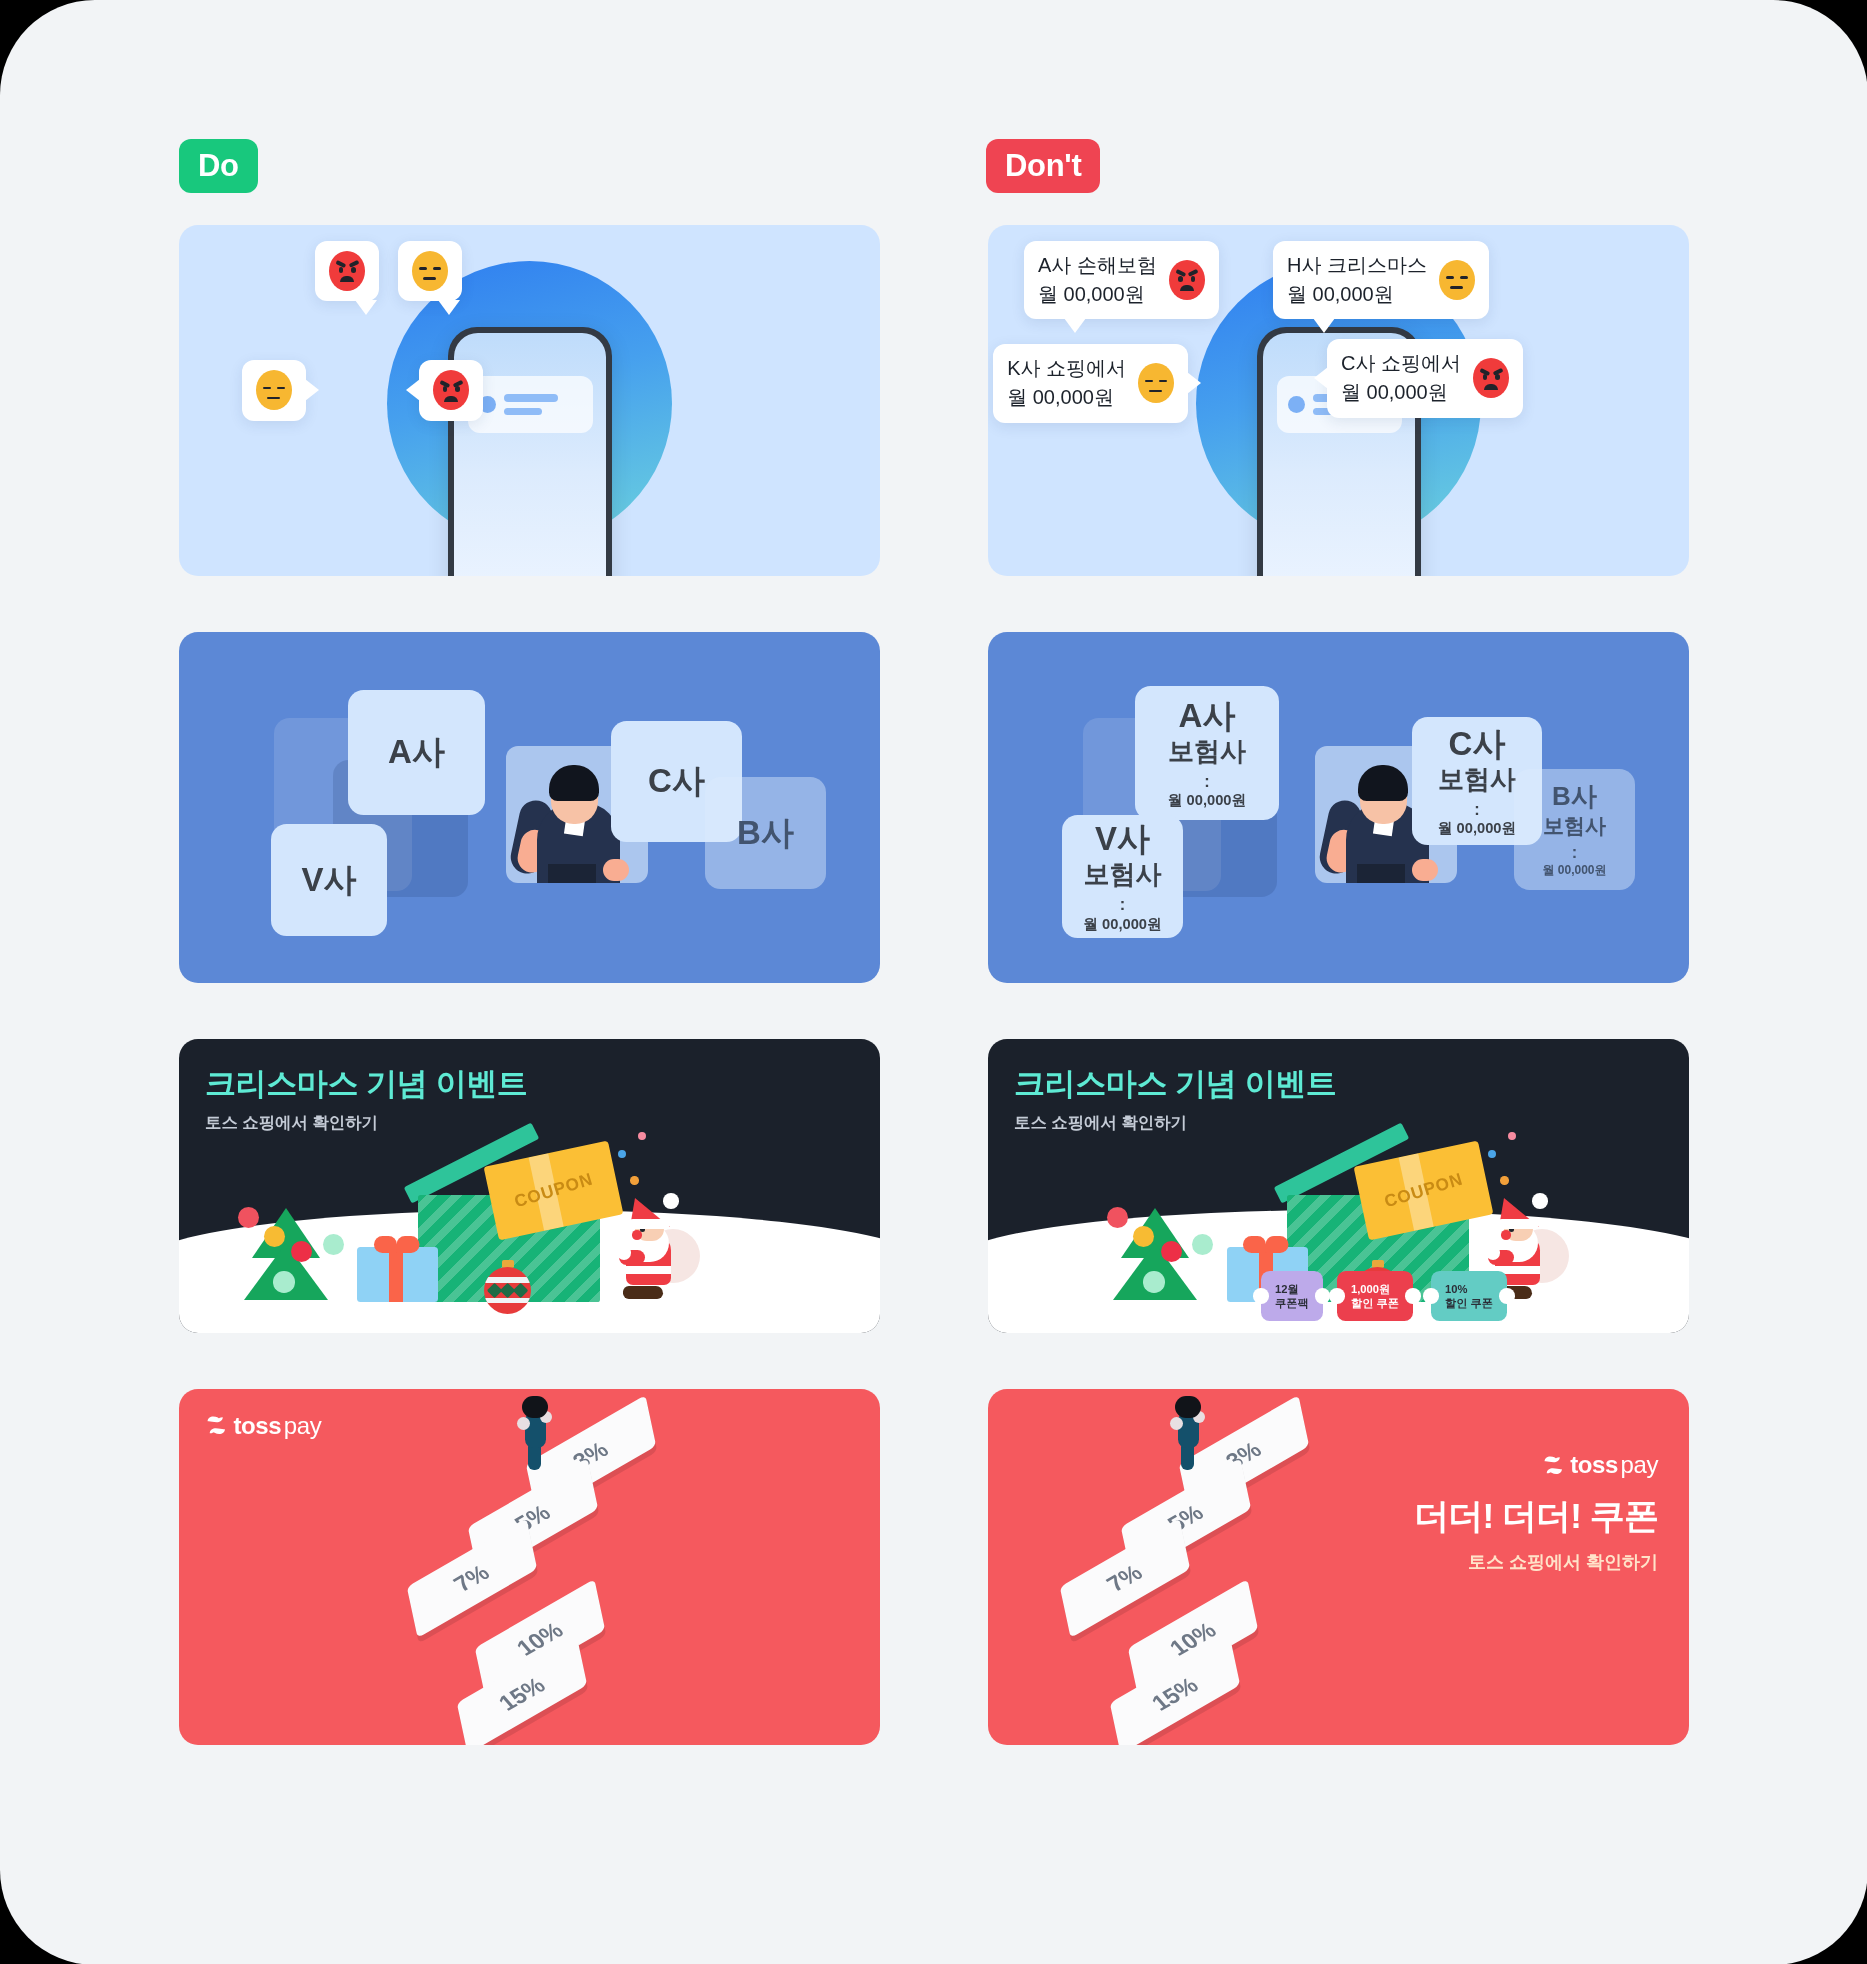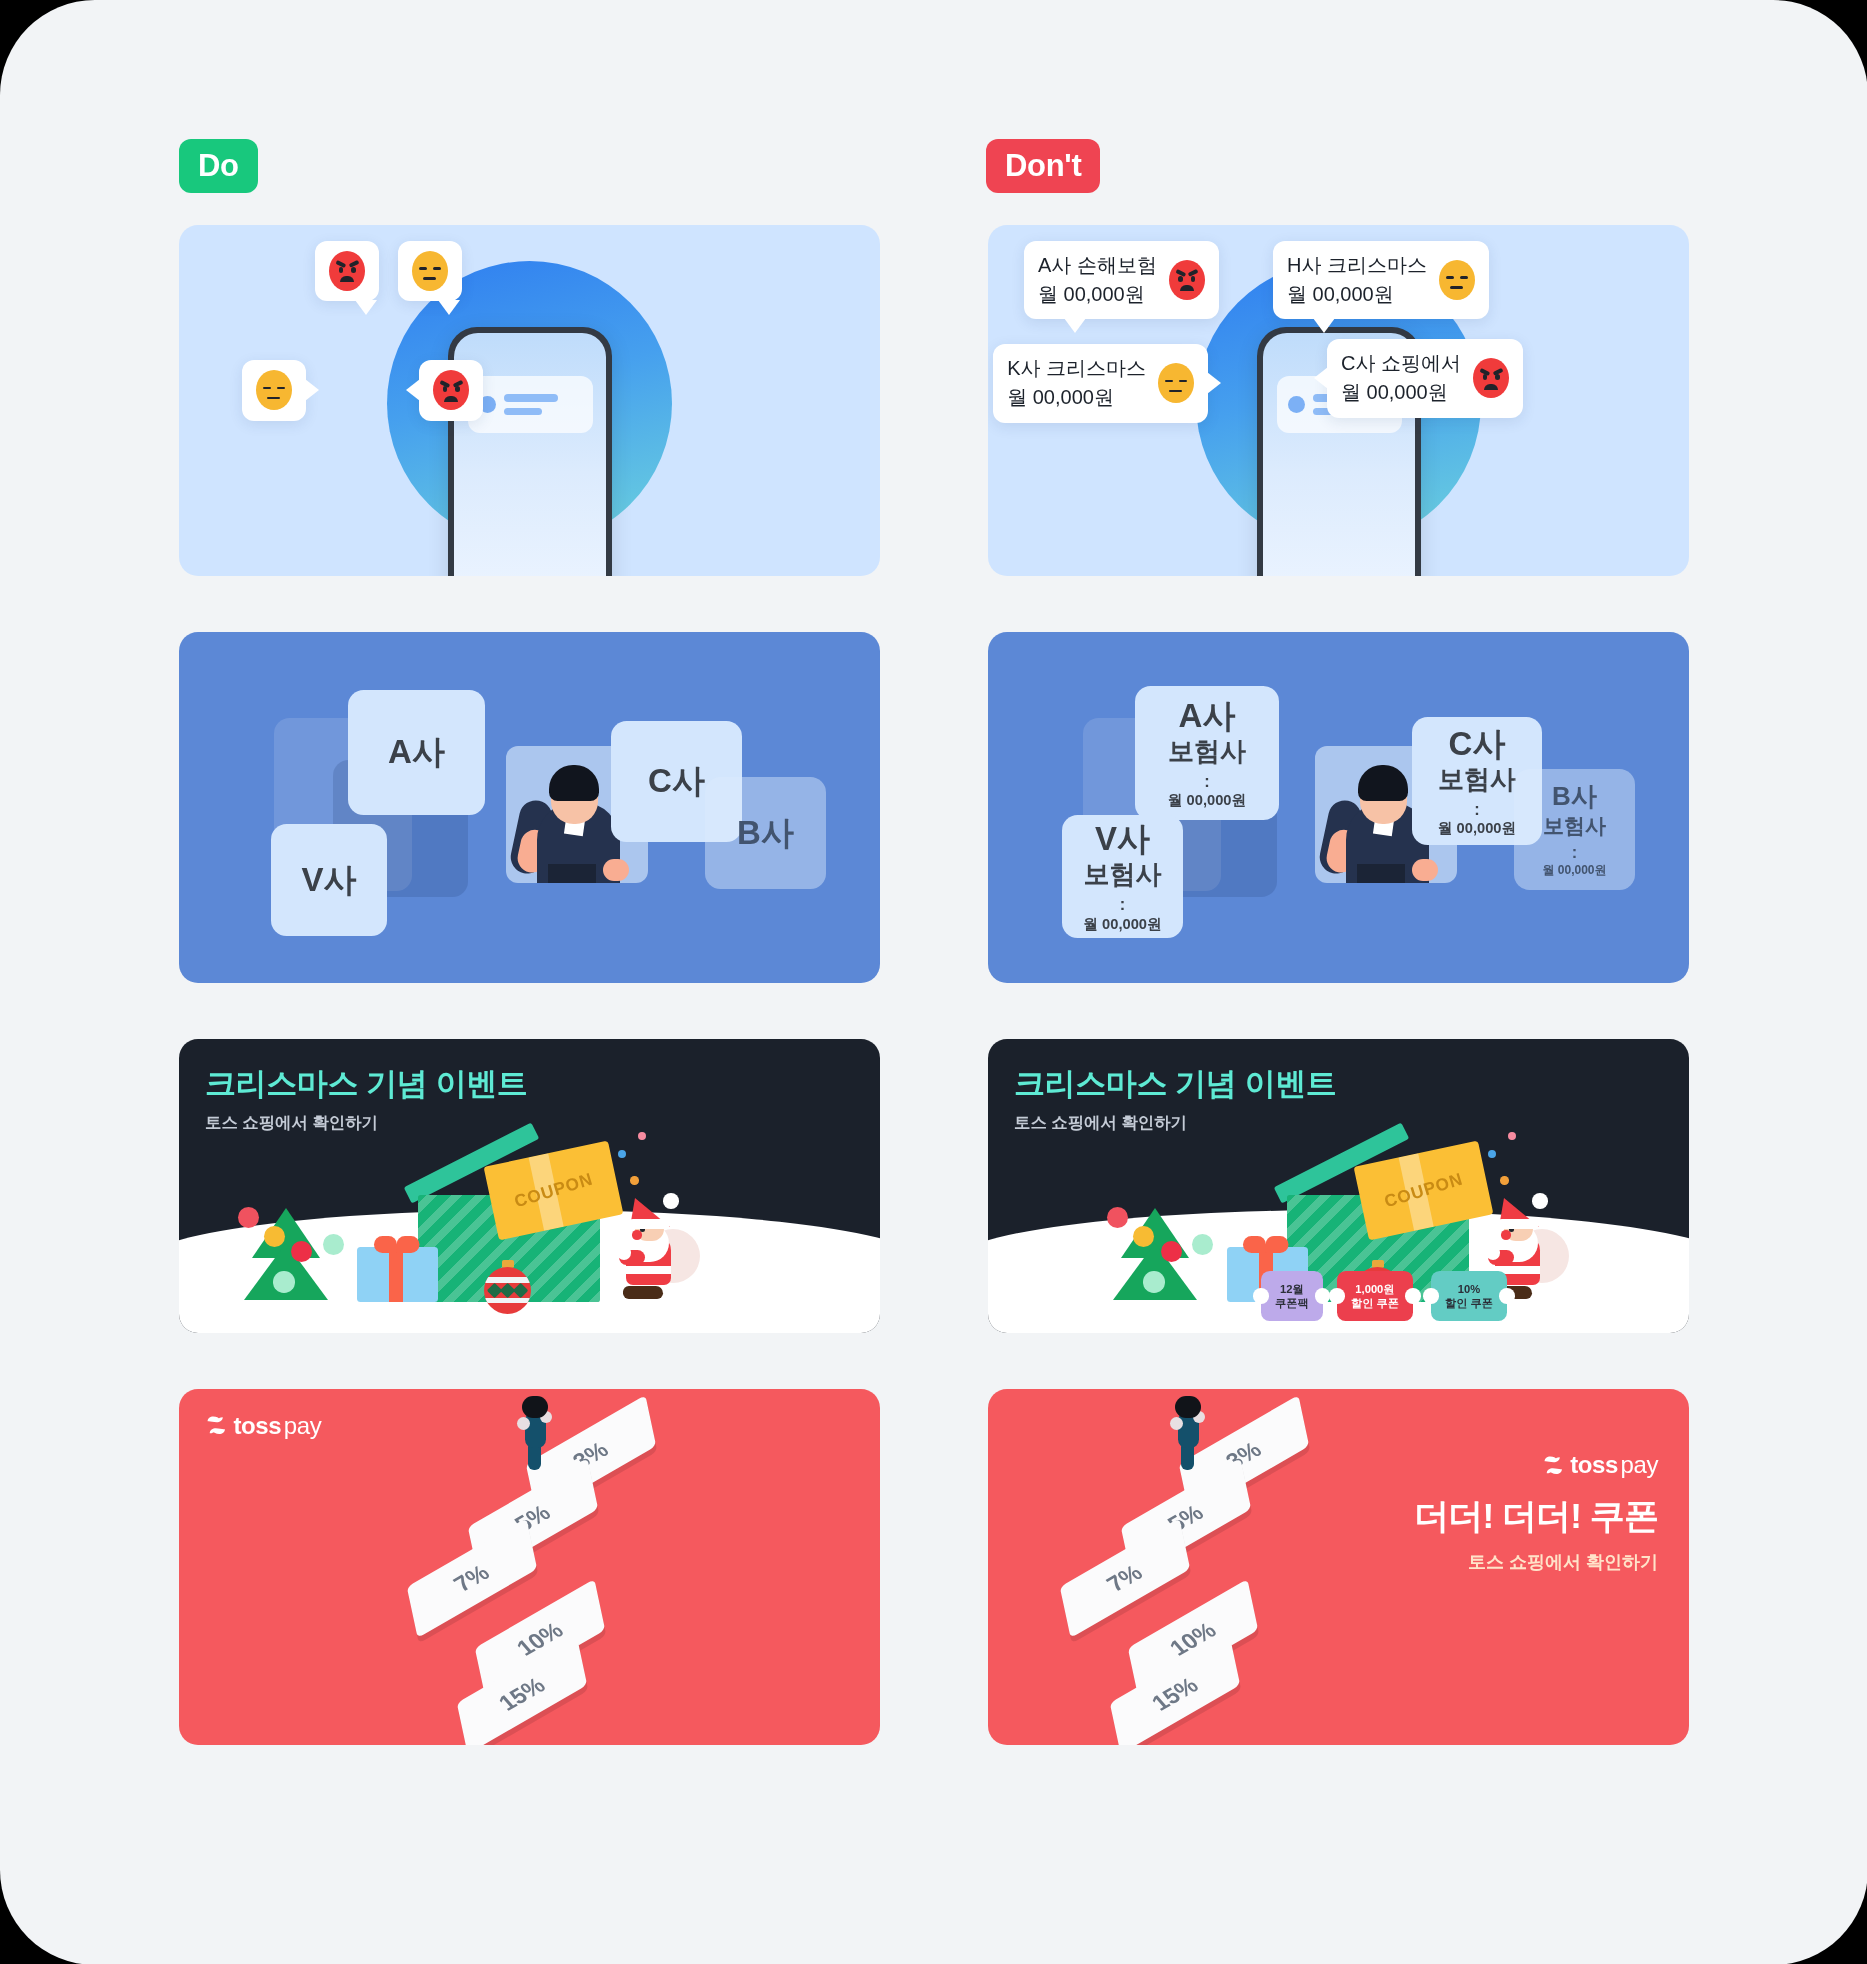--- a/index.html
+++ b/index.html
@@ -304,21 +304,21 @@
   .s-boot { position: absolute; left: 14px; bottom: 1.7px; width: 40px; height: 13px; border-radius: 7px 8.6px 7px 7px; background: #4a2c18; }
   .s-arm { position: absolute; left: 10.4px; top: 57px; width: 26px; height: 14.7px; background: #ef3c44; border-radius: 7.8px; }
   .s-mitt { position: absolute; left: 7.8px; top: 52px; width: 14.7px; height: 14.7px; border-radius: 50%; background: #fff; }
   .confetti { position: absolute; border-radius: 50%; z-index: 4; }
 
   .cpbadge {
     position: absolute; z-index: 7;
     height: 50px; padding: 0 14px;
     border-radius: 8.6px;
     display: flex; flex-direction: column;
-    align-items: center; justify-content: center;
+    align-items: flex-start; justify-content: center;
     font-size: 11.2px; font-weight: 700; line-height: 1.25;
     text-align: center; color: #2b2f38; white-space: nowrap;
   }
   .cpbadge::before, .cpbadge::after {
     content: ""; position: absolute; top: 50%; margin-top: -7.8px;
     width: 15.6px; height: 15.6px; border-radius: 50%; background: #fff;
   }
   .cpbadge::before { left: -7.8px; }
   .cpbadge::after  { right: -7.8px; }
   .cp-purple { background: #bdaaea; }
@@ -592,21 +592,21 @@
             </div>
             <div class="face face-neutral">
               <i class="eye l"></i>
                 <i class="eye r"></i>
                 <i class="mouth"></i>
             </div>
           </div>
 
           <div class="bubble bub-tail-right n1-b3">
             <div class="bub-text">
-              <div>K사 크리스마스</div>
+              <div>K사 쇼핑에서</div>
               <div>월 00,000원</div>
             </div>
             <div class="face face-neutral">
               <i class="eye l"></i>
                 <i class="eye r"></i>
                 <i class="mouth"></i>
             </div>
           </div>
 
           <div class="bubble bub-tail-left n1-b4">

